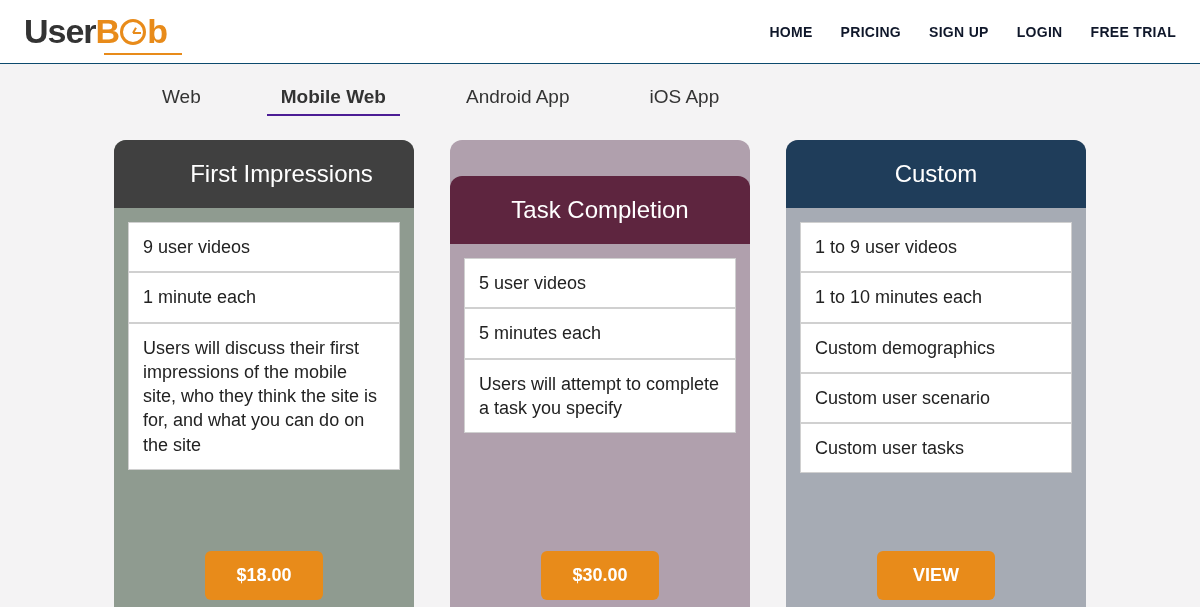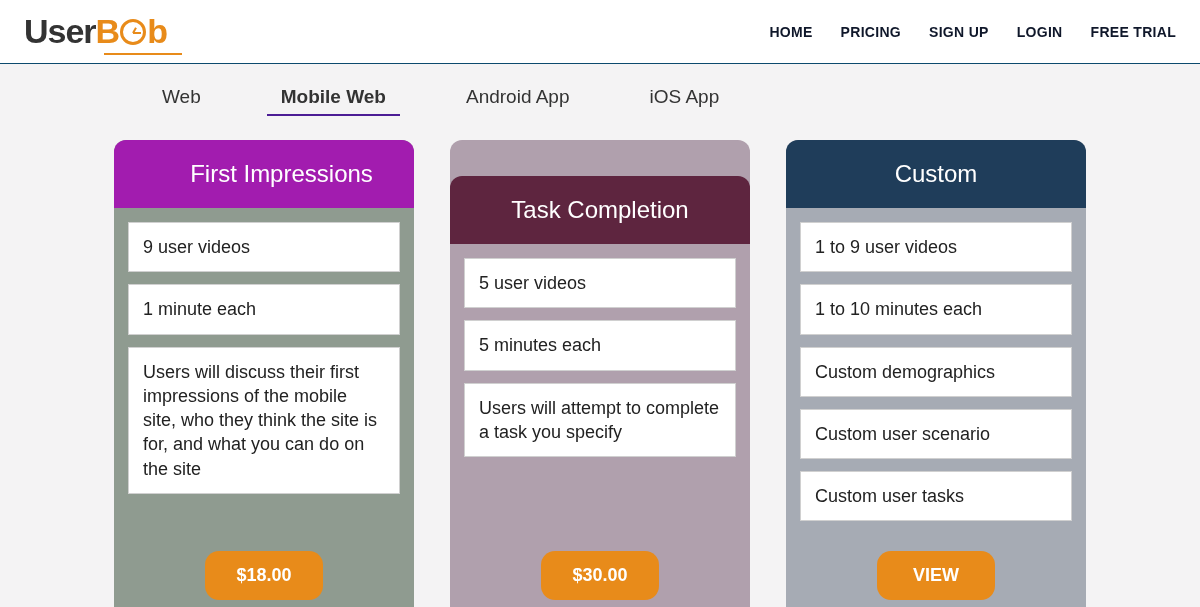--- a/index.html
+++ b/index.html
@@ -16,27 +16,27 @@
 .nav-item { font-size: 14px; font-weight: 600; color: #0f172a; cursor: pointer; letter-spacing: 0.3px; }
 .tabs { display: flex; gap: 52px; padding: 16px 0; margin-left: 148px; }
 .tab { font-size: 19px; color: #333; padding: 6px 14px; cursor: pointer; }
 .tab.active { font-weight: 700; border-bottom: 2px solid #4c1d95; }
 .plans { display: flex; gap: 36px; justify-content: center; padding: 8px 24px 0; }
 .plan { width: 300px; border-radius: 12px 12px 0 0; display: flex; flex-direction: column; min-height: 470px; }
 .plan-green { background: #8f9b90; }
 .plan-maroon { background: #b0a0ad; }
 .plan-navy { background: #a6abb4; }
 .plan-head { color: #fff; font-size: 24px; font-weight: 500; text-align: center; padding: 20px 8px; border-radius: 12px 12px 0 0; }
-.head-green { background: #a21caf; padding-left: 43px; }
+.head-green { background: #404040; padding-left: 43px; }
 .head-maroon { background: #5e253f; margin-top: 36px; }
 .head-navy { background: #1f3d5a; }
-.features { padding: 14px; display: flex; flex-direction: column; gap: 12px; flex: 1; }
+.features { padding: 14px; display: flex; flex-direction: column; flex: 1; }
 .feature { background: #fff; border: 1px solid #d0d0d0; padding: 12px 14px; font-size: 18px; color: #222; line-height: 1.35; }
 .price-row { display: flex; justify-content: center; padding: 6px 0 10px; }
-.price-btn { background: #e88b1a; color: #fff; font-size: 18px; font-weight: 700; padding: 14px 28px; border: none; border-radius: 14px; cursor: pointer; min-width: 118px; text-align: center; }
+.price-btn { background: #e88b1a; color: #fff; font-size: 18px; font-weight: 700; padding: 14px 28px; border: none; border-radius: 6px; cursor: pointer; min-width: 118px; text-align: center; }
 </style>
 </head>
 <body>
 
 <div class="header">
   <div class="logo-wrap">
     <span class="logo-user">User</span><span class="logo-b">B</span><span class="logo-o"></span><span class="logo-b">b</span>
     <div class="logo-underline"></div>
   </div>
   <div class="nav">

